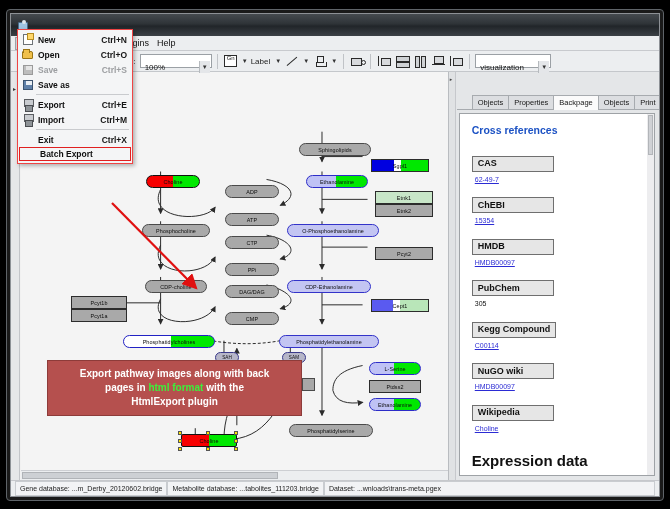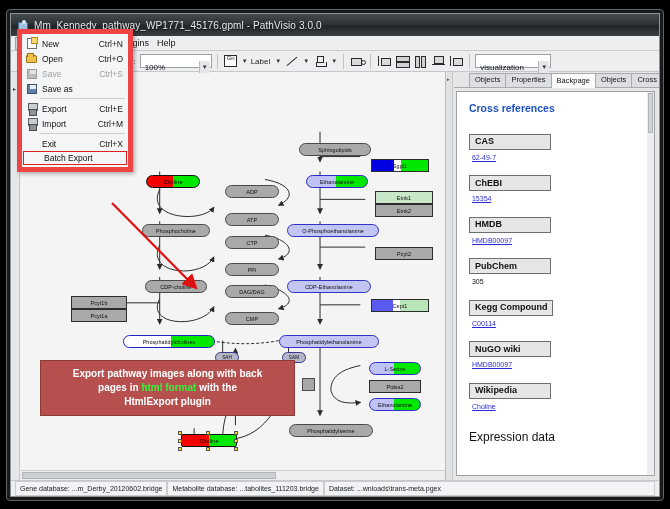--- a/index.html
+++ b/index.html
@@ -335,21 +335,21 @@
     width: 4px; height: 4px;
     background: #ffe600;
     border: 1px solid #555;
   }
 
   .svgfx { position: absolute; left:0; top:0; width: 100%; height: 100%; pointer-events: none; }
 
   
   .callout {
     position: absolute;
-    left: 19px; top: 288px;
+    left: 26px; top: 288px;
     width: 255px; height: 56px;
     background: #b5504e;
     border: 1px solid #8d3b39;
     display: flex; flex-direction: column;
     align-items: center; justify-content: center;
     color: #ffffff;
     font-size: 10px;
     font-weight: bold;
     line-height: 14px;
     text-align: center;
@@ -380,25 +380,26 @@
     border-right: 1px solid #c6c8cc;
   }
   .side-gutter::after {
     content: "\25B8";
     position: absolute; left: 1px; top: 4px;
     font-size: 5px; color: #444;
   }
   .tabstrip {
     height: 16px;
     margin-left: 8px;
-    display: flex; align-items: center;
+    display: flex; align-items: flex-end;
     background: #e4e6e8;
     border-bottom: 1px solid #a7abaf;
     padding-left: 15px;
     flex: 0 0 auto;
+    margin-top: 22px;
   }
   .tab {
     font-size: 7.5px;
     color: #161616;
     padding: 1.5px 5px 1.5px 5px;
     border: 1px solid #a7abaf;
     border-bottom: none;
     background: #dcdee1;
     margin-right: -1px;
     line-height: 10px;
@@ -445,22 +446,22 @@
     margin-left: 3px;
     color: #2b2bd4;
     text-decoration: underline;
     display: block;
   }
   .xref-val.plain {
     color: #111;
     text-decoration: none;
   }
   .bp-expr {
-    font-size: 12px;
-    font-weight: normal;
+    font-size: 15px;
+    font-weight: bold;
     color: #111;
     margin-top: 20px;
   }
   .side-vscroll {
     position: absolute; right: 0; top: 0; bottom: 0; width: 7px;
     background: #ededef;
   }
   .side-vscroll .thumb {
     position: absolute; left: 1px; top: 1px; width: 5px; height: 40px;
     background: #cfd1d5; border: 1px solid #b2b5b9;
@@ -486,24 +487,25 @@
     flex: 0 0 auto;
   }
   .status-stretch { flex: 1 1 auto; }
 
   
   .file-menu {
     position: absolute;
     left: 6px; top: 15px;
     width: 116px;
     background: #f4f5f6;
-    border: 5px solid #ef4444;
+    border: 1px solid #ef4444;
     z-index: 50;
     box-shadow: 2px 2px 4px rgba(0,0,0,.28);
     padding: 2px 0;
+    font-weight: bold;
   }
   .fm-row {
     display: flex; align-items: center;
     height: 15px;
     padding-left: 2px;
     font-size: 8.5px;
     color: #101010;
     position: relative;
   }
   .fm-row.disabled { color: #9c9ea1; }
@@ -572,21 +574,20 @@
 </style>
 </head>
 <body>
 
 <div id="root">
   <div class="win-frame">
     <div class="win-inner">
 
       <div class="titlebar">
         <span class="title-icon"></span>
-        <span class="title-text">Mm_Kennedy_pathway_WP1771_45176.gpml - PathVisio 3.0.0</span>
       </div>
 
       <div class="menubar">
         <div class="menu-item active">File</div>
         <div class="menu-item">Edit</div>
         <div class="menu-item">Data</div>
         <div class="menu-item">View</div>
         <div class="menu-item">Plugins</div>
         <div class="menu-item">Help</div>
       </div>
@@ -753,21 +754,21 @@
           </div>
         </div>
 
         <div class="sidebar">
           <div class="side-gutter"></div>
           <div class="tabstrip">
             <div class="tab">Objects</div>
             <div class="tab">Properties</div>
             <div class="tab active">Backpage</div>
             <div class="tab">Objects</div>
-            <div class="tab">Cross</div>
+            <div class="tab">Print</div>
           </div>
 
           <div class="backpage">
             <div class="bp-title">Cross references</div>
 
             <div class="xref-block">
               <div class="xref-head">CAS</div>
               <a class="xref-val">62-49-7</a>
             </div>
             <div class="xref-block">

